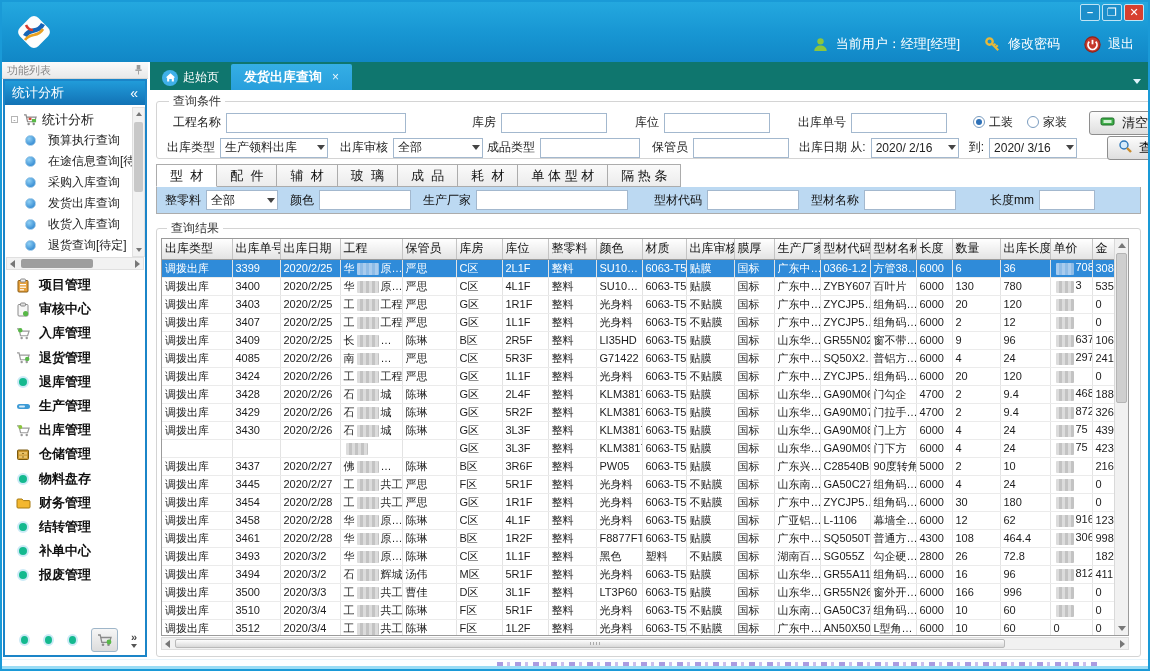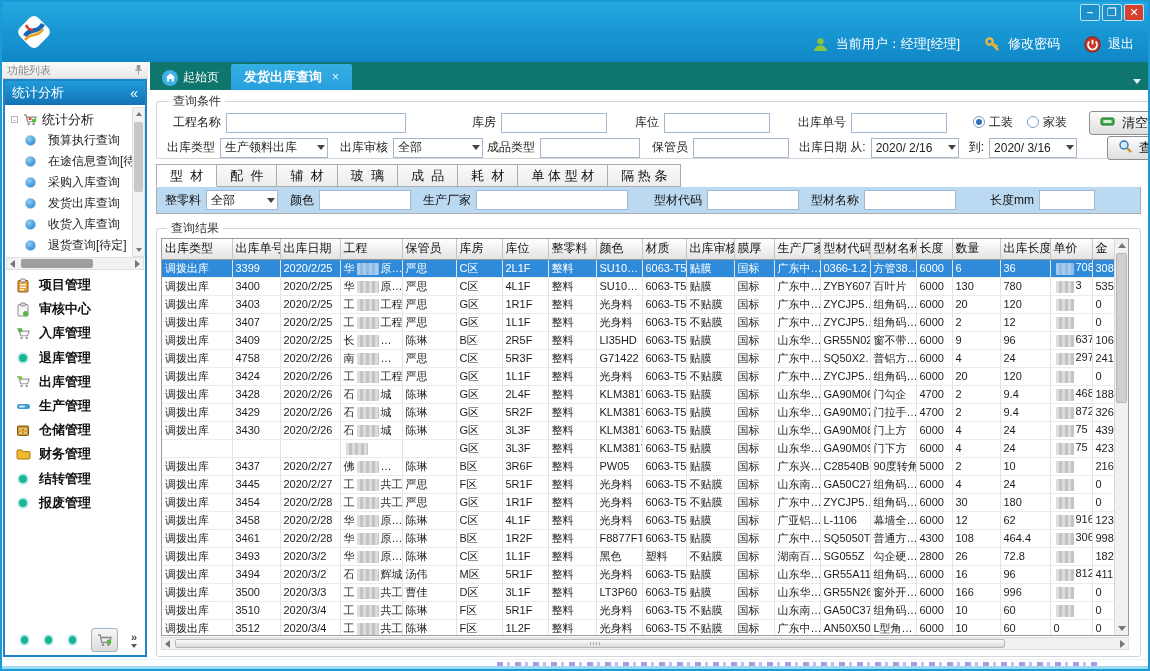--- a/index.html
+++ b/index.html
@@ -266,69 +266,92 @@
                 <path d="M1 2h2.2l1.6 7.4h7.6L14 4.5H4" fill="none" stroke="#9a9a9a" stroke-width="1.3"></path>
                 <circle cx="6" cy="11.8" r="1.3" fill="#9a9a9a"></circle>
                 <circle cx="11.5" cy="11.8" r="1.3" fill="#9a9a9a"></circle>
                 <circle cx="4.5" cy="3.5" r="2.4" fill="#58B847"></circle>
               </svg>
             </span>
             <span class="mlabel">入库管理</span>
           </div>
           <div class="menu-item">
             <span class="micon">
+              <svg viewBox="0 0 16 14" width="15" height="13">
+                <path d="M1 2h2.2l1.6 7.4h7.6L14 4.5H4" fill="none" stroke="#9a9a9a" stroke-width="1.3"></path>
+                <circle cx="6" cy="11.8" r="1.3" fill="#9a9a9a"></circle>
+                <circle cx="11.5" cy="11.8" r="1.3" fill="#9a9a9a"></circle>
+                <circle cx="12" cy="8.5" r="2.4" fill="#58B847"></circle>
+              </svg>
+            </span>
+            <span class="mlabel">退货管理</span>
+          </div>
+          <div class="menu-item">
+            <span class="micon">
               <span class="dot-ico"></span>
             </span>
             <span class="mlabel">退库管理</span>
+          </div>
+          <div class="menu-item">
+            <span class="micon">
+              <svg viewBox="0 0 15 12" width="15" height="12">
+                <rect x="1" y="4" width="13" height="5" rx="2.5" fill="#3D9BD6"></rect>
+                <rect x="3" y="5.5" width="6" height="2" rx="1" fill="#D6ECF9"></rect>
+              </svg>
+            </span>
+            <span class="mlabel">生产管理</span>
           </div>
           <div class="menu-item">
             <span class="micon">
               <svg viewBox="0 0 16 14" width="15" height="13">
                 <path d="M1 2h2.2l1.6 7.4h7.6L14 4.5H4" fill="none" stroke="#9a9a9a" stroke-width="1.3"></path>
                 <circle cx="6" cy="11.8" r="1.3" fill="#9a9a9a"></circle>
                 <circle cx="11.5" cy="11.8" r="1.3" fill="#9a9a9a"></circle>
                 <circle cx="4.5" cy="3.2" r="2.2" fill="#8CC63E"></circle>
               </svg>
             </span>
             <span class="mlabel">出库管理</span>
-          </div>
-          <div class="menu-item">
-            <span class="micon">
-              <svg viewBox="0 0 15 12" width="15" height="12">
-                <rect x="1" y="4" width="13" height="5" rx="2.5" fill="#3D9BD6"></rect>
-                <rect x="3" y="5.5" width="6" height="2" rx="1" fill="#D6ECF9"></rect>
-              </svg>
-            </span>
-            <span class="mlabel">生产管理</span>
           </div>
           <div class="menu-item">
             <span class="micon">
               <svg viewBox="0 0 14 13" width="14" height="13">
                 <rect x="1.5" y="2" width="11" height="9.5" rx="1" fill="#C9952C" stroke="#7A5A10"></rect>
                 <rect x="3" y="4" width="8" height="2.6" fill="#E8C26A"></rect>
                 <rect x="3" y="7.6" width="8" height="2.6" fill="#E8C26A"></rect>
                 <rect x="6" y="5" width="2" height="0.8" fill="#7A5A10"></rect>
                 <rect x="6" y="8.6" width="2" height="0.8" fill="#7A5A10"></rect>
               </svg>
             </span>
             <span class="mlabel">仓储管理</span>
           </div>
           <div class="menu-item">
             <span class="micon">
+              <span class="dot-ico"></span>
+            </span>
+            <span class="mlabel">物料盘存</span>
+          </div>
+          <div class="menu-item">
+            <span class="micon">
               <svg viewBox="0 0 15 12" width="15" height="12">
                 <path d="M1 3 a1 1 0 0 1 1-1 h4 l1.4 1.6 H13 a1 1 0 0 1 1 1 V10 a1 1 0 0 1-1 1 H2 a1 1 0 0 1-1-1 Z" fill="#F3B72F" stroke="#A87A10"></path>
               </svg>
             </span>
             <span class="mlabel">财务管理</span>
           </div>
           <div class="menu-item">
             <span class="micon">
               <span class="dot-ico"></span>
             </span>
             <span class="mlabel">结转管理</span>
+          </div>
+          <div class="menu-item">
+            <span class="micon">
+              <span class="dot-ico"></span>
+            </span>
+            <span class="mlabel">补单中心</span>
           </div>
           <div class="menu-item">
             <span class="micon">
               <span class="dot-ico"></span>
             </span>
             <span class="mlabel">报废管理</span>
           </div>
         </div>
       <div class="menu-footer">
         <span class="fdot"></span>
@@ -623,21 +646,21 @@
                   <td>GR55N02</td>
                   <td>窗不带…</td>
                   <td>6000</td>
                   <td>9</td>
                   <td>96</td>
                   <td><span class="censor price"></span>637</td>
                   <td>106</td>
                 </tr>
                 <tr>
                   <td>调拨出库</td>
-                  <td>4758</td>
+                  <td>4085</td>
                   <td>2020/2/26</td>
                   <td>南<span class="censor"></span>…</td>
                   <td>严思</td>
                   <td>C区</td>
                   <td>5R3F</td>
                   <td>整料</td>
                   <td>G71422</td>
                   <td>6063-T5</td>
                   <td>贴膜</td>
                   <td>国标</td>

